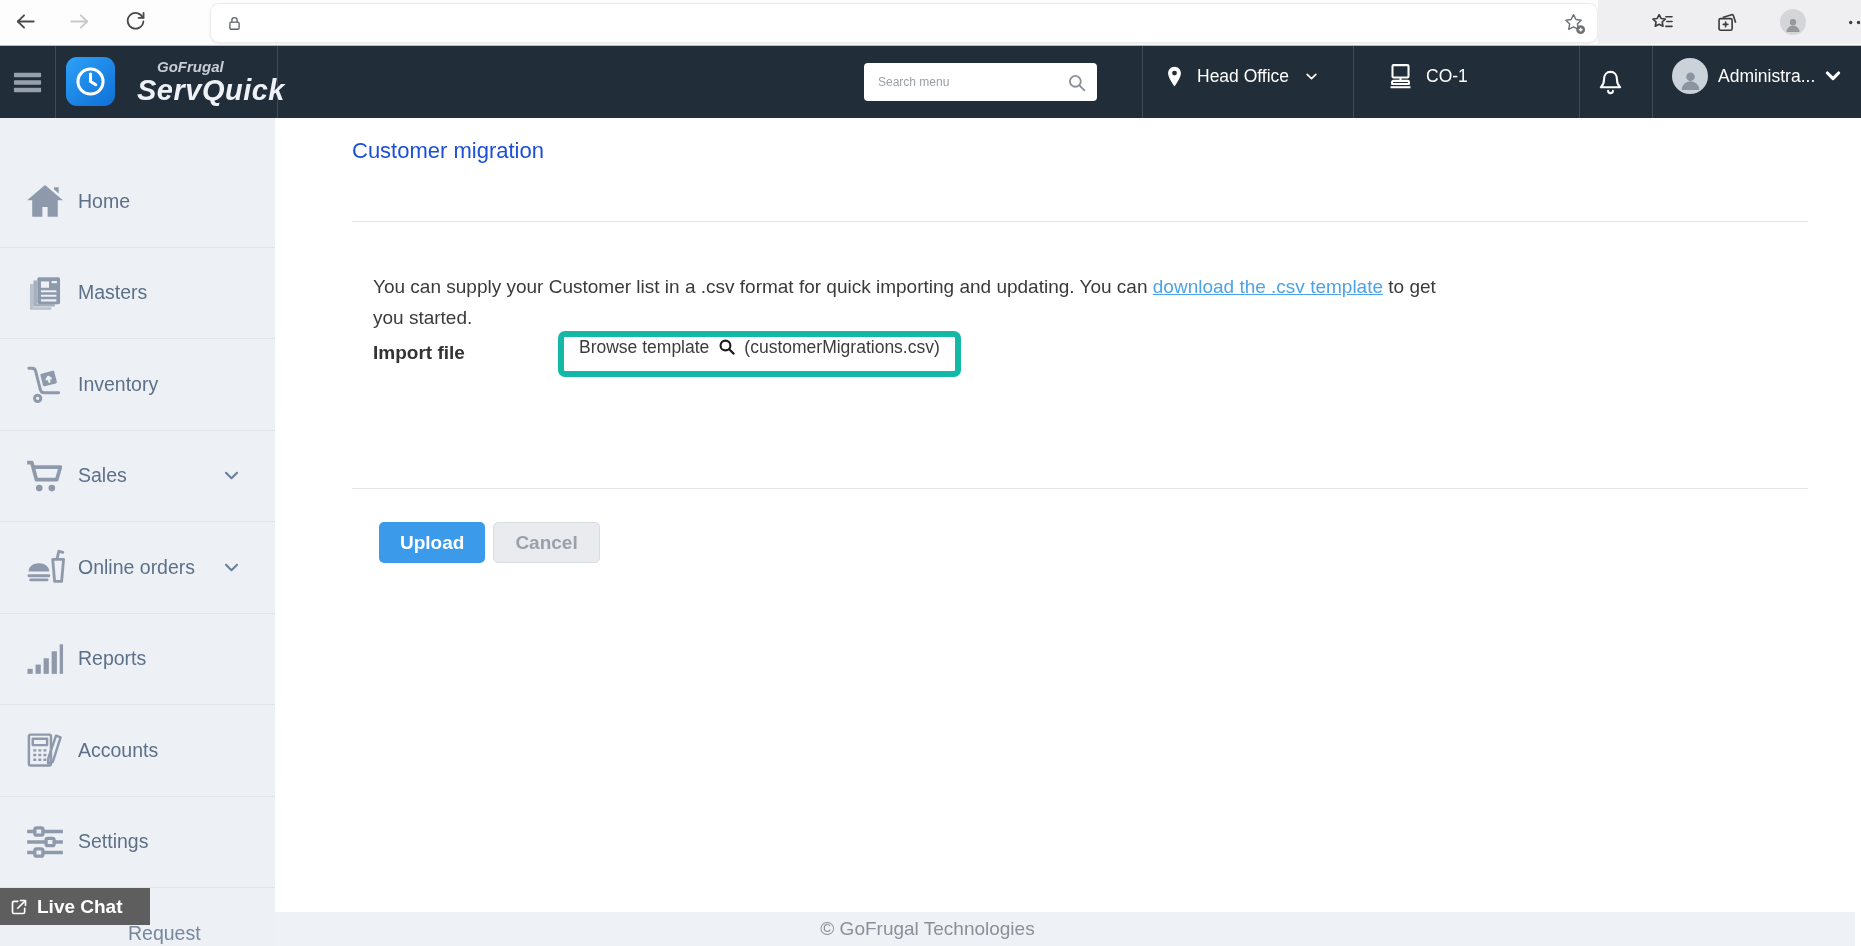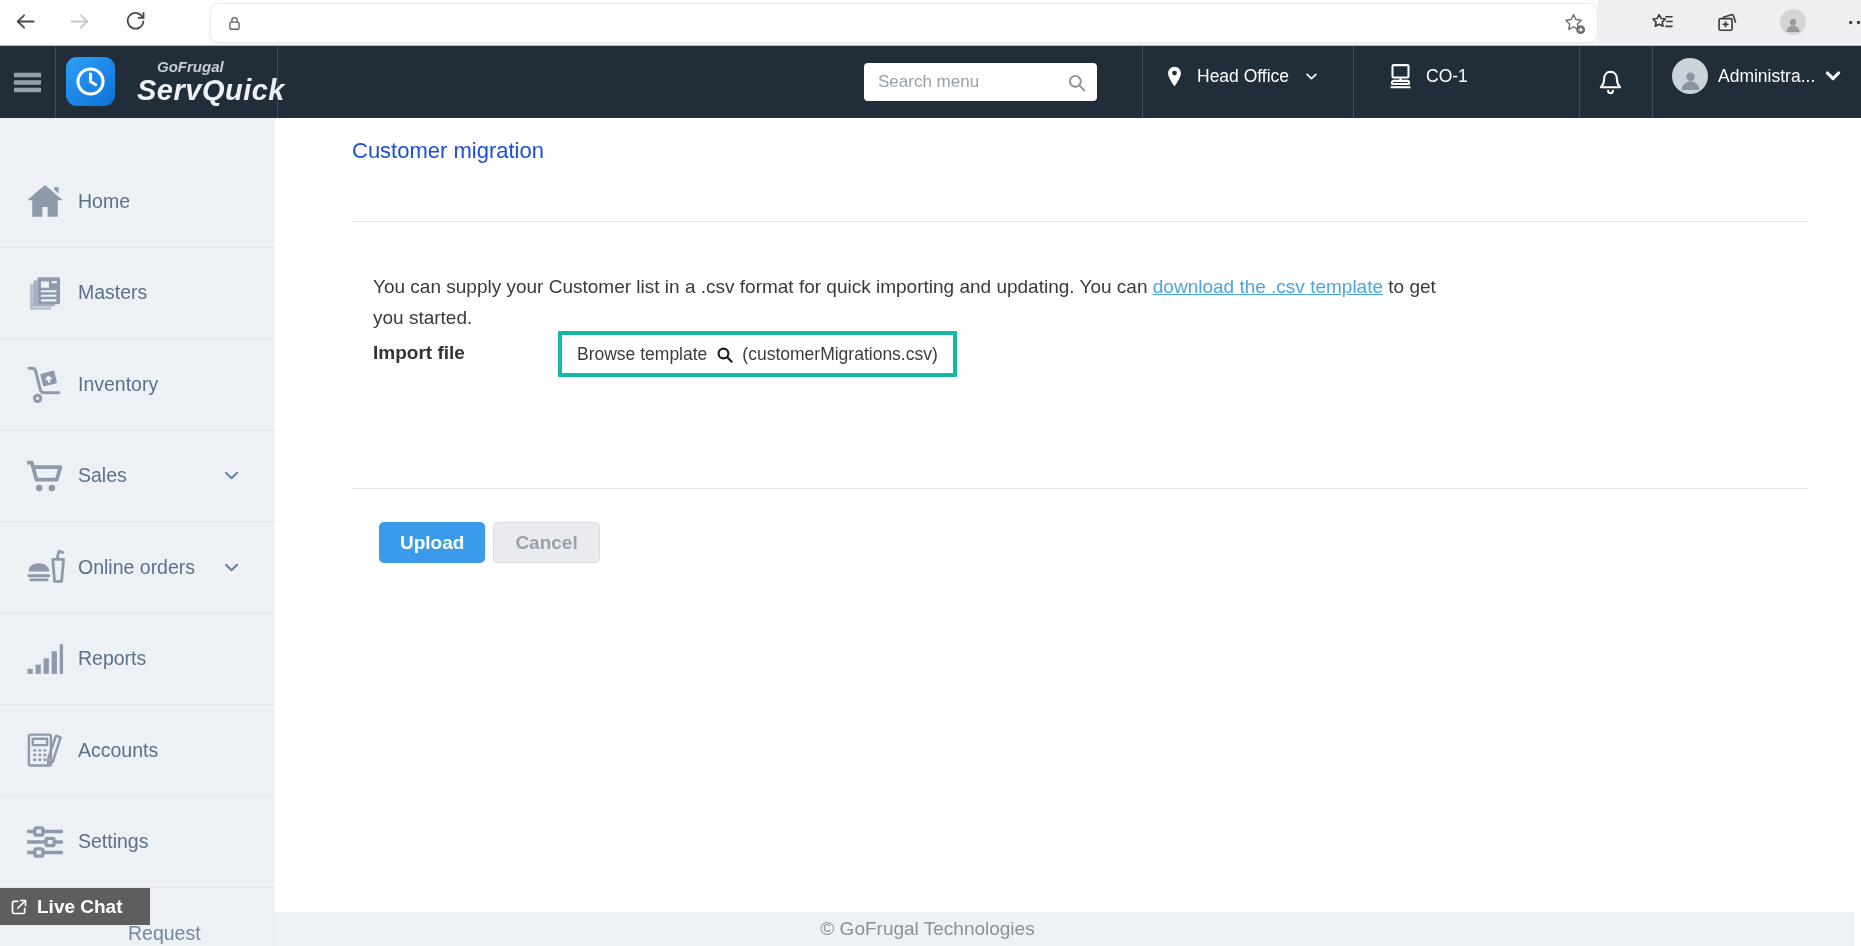--- a/index.html
+++ b/index.html
@@ -32,21 +32,21 @@
   .nav-sep{position:absolute;top:0;bottom:0;width:1px;background:rgba(255,255,255,.14);}
   .hamburger{position:absolute;left:12px;top:21px;width:31px;height:31px;color:#97a1ad;cursor:pointer;}
   .hamburger svg{width:100%;height:100%;}
   .brand{position:absolute;left:66px;top:11px;display:flex;align-items:center;cursor:pointer;gap:13px;}
   .brand-icon{width:49px;height:49px;border-radius:11px;background:linear-gradient(140deg,#2ca1f8,#0f6fd6);display:flex;align-items:center;justify-content:center;box-sizing:border-box;padding:7px;}
   .brand-icon svg{width:100%;height:100%;}
   .brand-text{margin-left:9px;font-style:italic;line-height:1;}
   .brand-top{font-size:15px;font-weight:bold;color:#c6cdd6;margin-left:20px;}
   .brand-bottom{font-size:29px;font-weight:bold;color:#eef1f5;letter-spacing:.5px;margin-top:2px;}
   .searchbox{position:absolute;left:864px;top:17px;width:233px;height:38px;background:#fff;border-radius:4px;display:flex;align-items:center;box-sizing:border-box;padding:0 10px 0 12px;}
-  .searchbox input{border:none;outline:none;flex:1;min-width:0;font-size:17px;color:#333;background:transparent;font-family:inherit;}
+  .searchbox input{border:none;outline:none;flex:1;min-width:0;font-size:12px;color:#333;background:transparent;font-family:inherit;}
   .searchbox input::placeholder{color:#9aa0a6;}
   .sicon{width:21px;height:21px;color:#8a9097;cursor:pointer;flex:0 0 21px;}
   .sicon svg{width:100%;height:100%;}
   .nav-group{position:absolute;top:0;height:60px;display:flex;align-items:center;color:#fff;cursor:pointer;}
   .nav-label{font-size:17.5px;color:#fff;white-space:nowrap;}
   .pin-ic{width:23px;height:29px;color:#fff;}
   .pin-ic svg{width:100%;height:100%;}
   .chev-sm{width:15px;height:15px;color:#fff;margin-left:15px;}
   .chev-sm svg{width:100%;height:100%;}
   .pos-ic{width:31px;height:31px;color:#fff;}
@@ -77,21 +77,21 @@
   
   .content{position:absolute;left:275px;top:118px;right:0;bottom:34px;background:#fff;border-bottom-left-radius:10px;z-index:2;}
   .page-title{position:absolute;left:77px;top:20px;margin:0;font-size:22px;font-weight:400;color:#1d4ed8;}
   .divider{position:absolute;left:77px;right:53px;height:1px;background:#e4e4e6;}
   .div1{top:103px;}
   .div2{top:370px;}
   .intro{position:absolute;left:98px;top:134px;width:1082px;font-size:19px;line-height:31px;color:#3a3a3a;}
   .intro a{color:#4da3e8;text-decoration:underline;cursor:pointer;}
   .import-row{position:absolute;left:98px;top:213px;display:flex;align-items:flex-start;}
   .import-label{width:185px;padding-top:11px;font-size:19px;font-weight:bold;color:#333;}
-  .browse-btn{height:46px;background:#fff;border:4px solid #14b8a6;border-radius:1px;display:flex;align-items:center;gap:6px;box-sizing:border-box;padding:0 15px;font-size:17.5px;color:#3c3c3c;cursor:pointer;font-family:inherit;}
+  .browse-btn{height:46px;background:#fff;border:6px solid #14b8a6;border-radius:7px;display:flex;align-items:flex-start;gap:6px;box-sizing:border-box;padding:0 15px;font-size:17.5px;color:#3c3c3c;cursor:pointer;font-family:inherit;}
   .bicon{width:19px;height:19px;color:#1d1d1d;margin:0 2px;flex:0 0 19px;}
   .bicon svg{width:100%;height:100%;}
   .actions{position:absolute;left:104px;top:404px;display:flex;gap:8px;}
   .btn{height:41px;border-radius:5px;font-size:19px;font-weight:bold;display:flex;align-items:center;padding:0 21px;cursor:pointer;border:none;font-family:inherit;}
   .btn-upload{background:#3b9ae9;color:#fff;text-align:center;}
   .btn-cancel{background:#e9ebee;color:#98a1ac;border:1px solid #d9dce0;}
 
   
   .footer{position:absolute;left:0;right:6px;bottom:0;height:34px;background:#eef1f5;display:flex;align-items:center;justify-content:center;font-size:19px;color:#8b9099;z-index:0;}
 </style>

